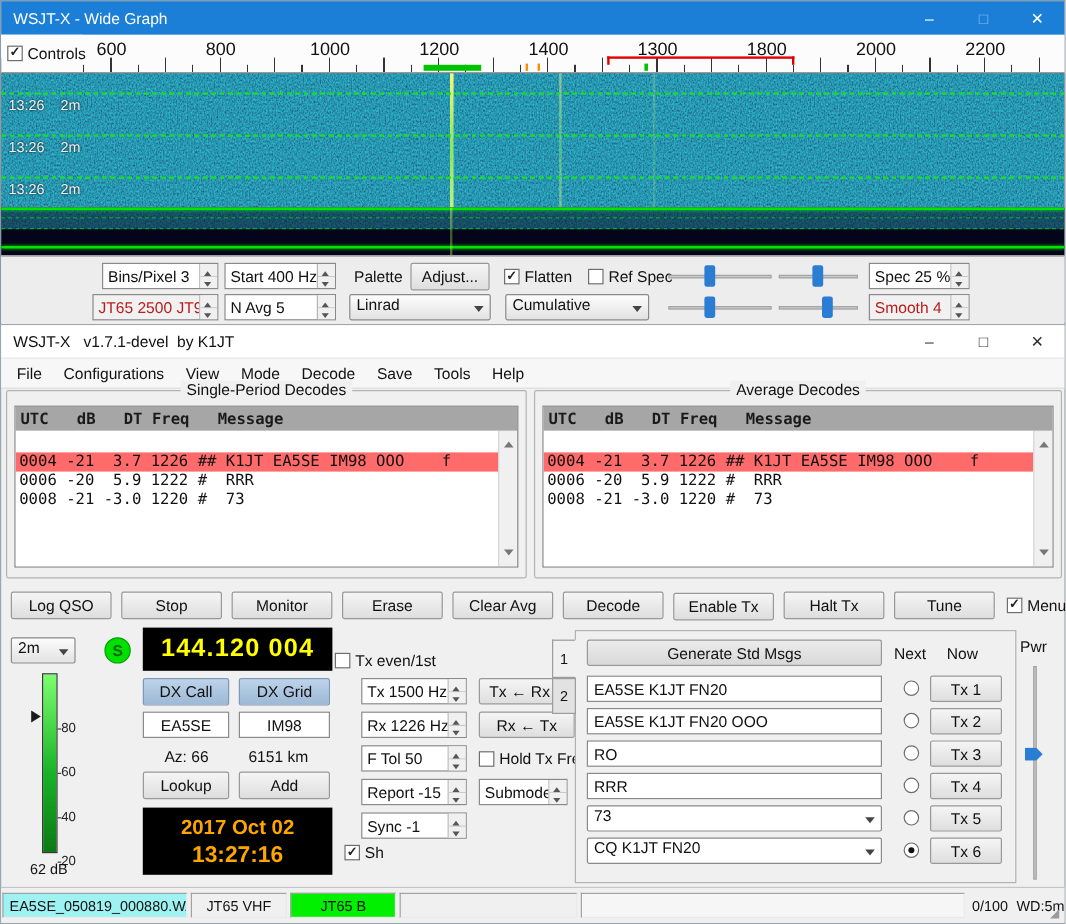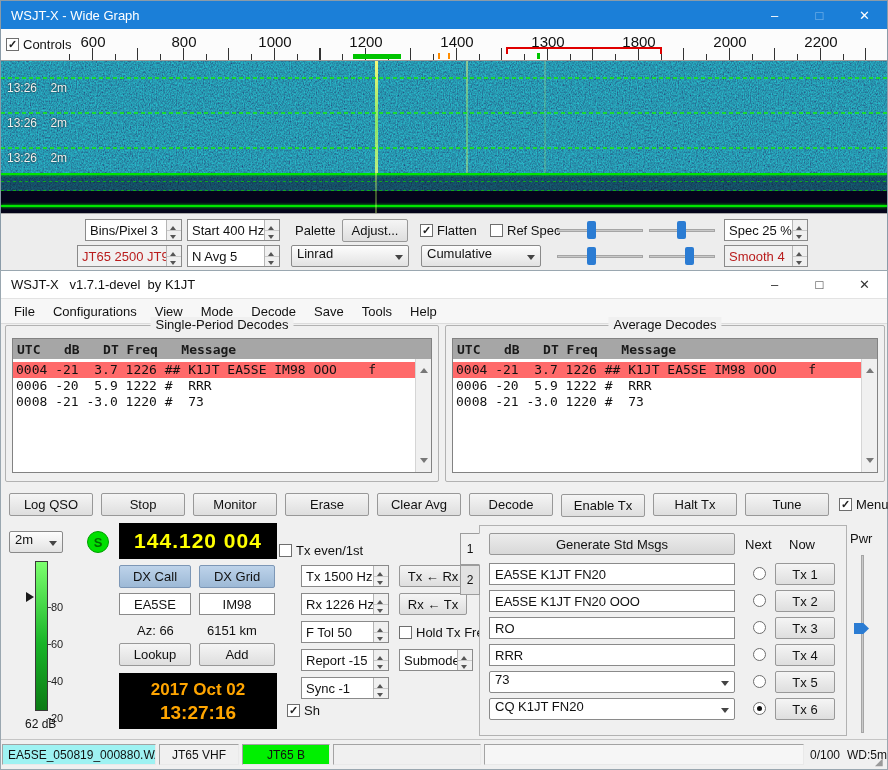--- a/index.html
+++ b/index.html
@@ -81,21 +81,21 @@
 
   
   #main-window { top:270px; height:500px; border-color:#9aa7b0; }
   .menubar { position:absolute; top:28px; left:0; right:0; height:25px; background:#f7f7f7; border-bottom:1px solid #dcdcdc; display:flex; align-items:center; padding-left:4px; }
   .menu-item { padding:4px 9px; font-size:13px; }
 
   .groupbox { position:absolute; top:54px; height:157px; border:1px solid #b2b2b2; border-radius:2px; background:#f0f0f0; }
   .gb-title { position:absolute; top:-9px; left:50%; transform:translateX(-50%); background:#f0f0f0; padding:0 5px; font-size:13px; white-space:nowrap; }
   .decode-frame { position:absolute; left:6px; right:6px; top:12px; bottom:8px; border:1px solid #828282; background:#fff; overflow:hidden; }
   .decode-header { height:20px; background:#a6a6a6; color:#1a1a1a; font-family:"DejaVu Sans Mono", monospace; font-size:13px; font-weight:bold; display:flex; align-items:center; padding-left:4px; white-space:pre; }
-  .decode-body { position:absolute; top:20px; left:0; right:16px; bottom:0; background:#fff; padding-top:3px; }
+  .decode-body { position:absolute; top:20px; left:0; right:16px; bottom:0; background:#fff; padding-top:18px; }
   .decode-row { font-family:"DejaVu Sans Mono", monospace; font-size:13px; line-height:16px; padding-left:3px; white-space:pre; }
   .decode-row.hl { background:var(--highlight-row,#ff6a6a); }
   .vscroll { position:absolute; top:20px; right:0; bottom:0; width:16px; background:#f0f0f0; border-left:1px solid #d5d5d5; }
   .vscroll .sb-up::after { content:""; position:absolute; top:5px; left:4px; border:4px solid transparent; border-bottom:5px solid #777; }
   .vscroll .sb-dn::after { content:""; position:absolute; bottom:5px; left:4px; border:4px solid transparent; border-top:5px solid #777; }
 
   .freq-display { position:absolute; background:#000; color:var(--freq-text,#ffff00); font-weight:bold; font-size:21px; letter-spacing:1px; display:flex; align-items:center; justify-content:center; }
   .s-circle { position:absolute; width:22px; height:22px; border-radius:50%; background:#00e000; color:#006a00; font-weight:bold; display:flex; align-items:center; justify-content:center; border:1px solid #00a000; }
   .clock { position:absolute; background:#000; color:var(--clock-text,#ffa500); text-align:center; font-weight:bold; }
   .clock .d { font-size:17px; margin-top:7px; }
@@ -426,21 +426,21 @@
     <div class="btn" style="left:398px; top:294px; width:68px; height:22px">
         <span>Tx ← Rx</span>
       </div>
     <div class="spin" style="left:300px; top:322px; width:88px">
       <span class="spin-text">Rx 1226 Hz</span>
       <span class="spin-btns">
           <i class="up"></i>
           <i class="dn"></i>
         </span>
     </div>
-    <div class="btn" style="left:398px; top:322px; width:68px; height:22px">
+    <div class="btn" style="left:398px; top:322px; width:80px; height:22px">
         <span>Rx ← Tx</span>
       </div>
     <div class="spin" style="left:300px; top:350px; width:88px">
       <span class="spin-text">F Tol 50</span>
       <span class="spin-btns">
           <i class="up"></i>
           <i class="dn"></i>
         </span>
     </div>
     <label class="cbwrap" style="left:398px; top:354px">

